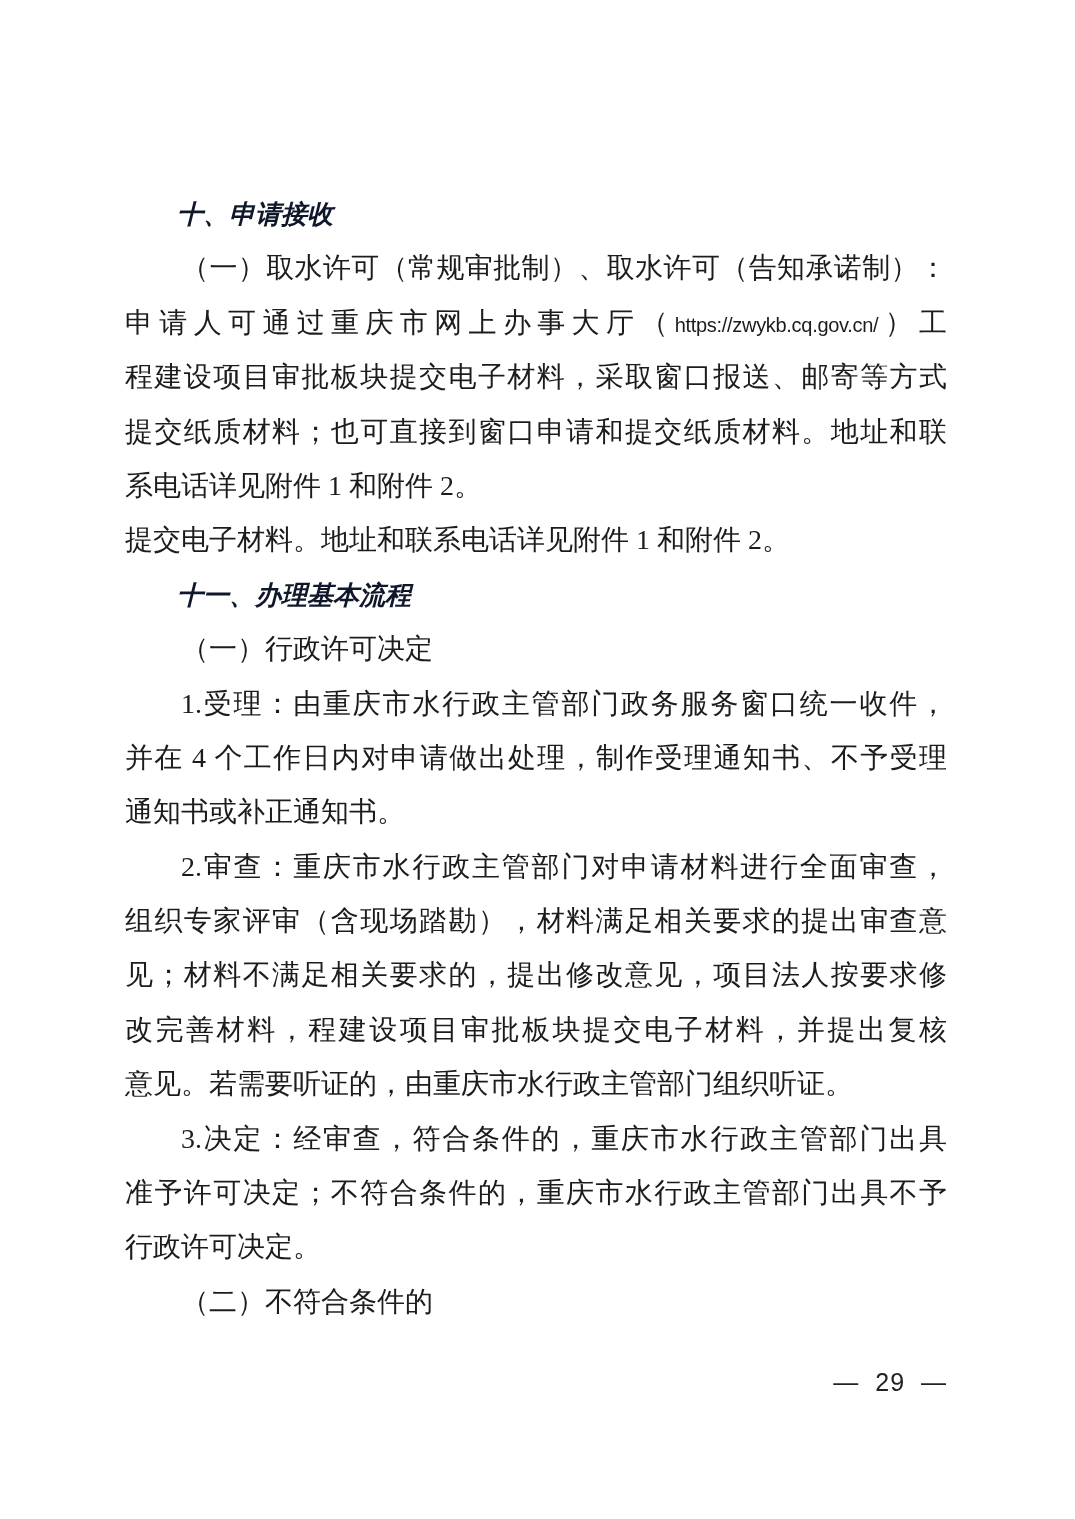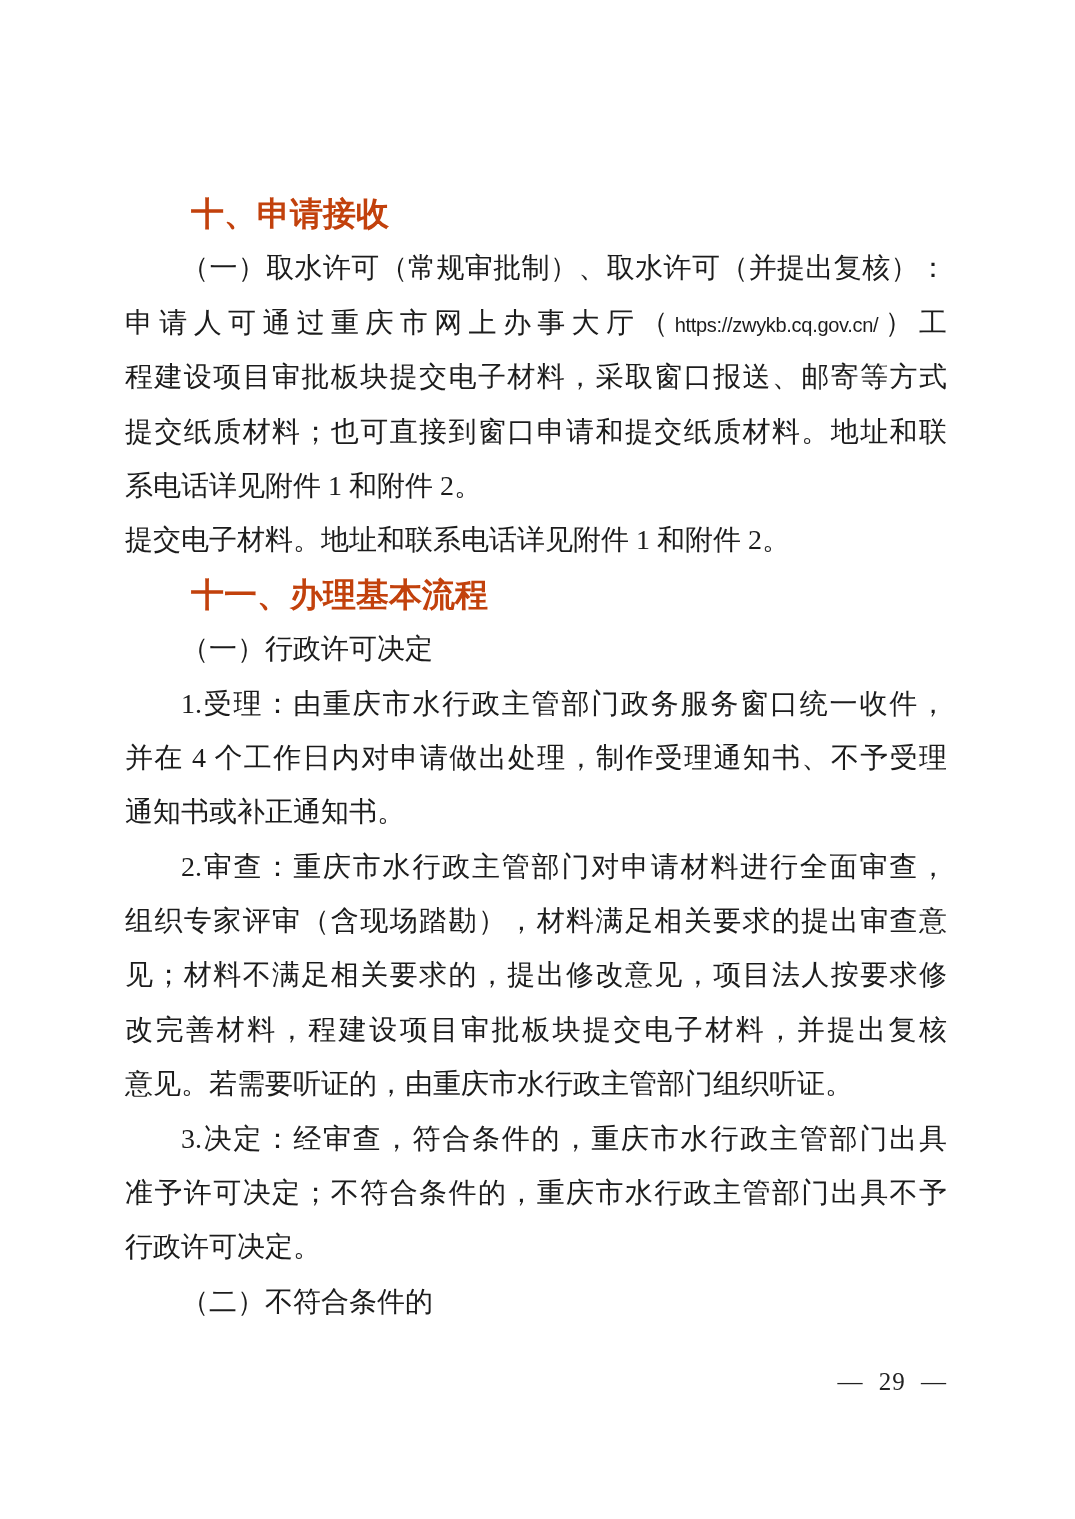--- a/index.html
+++ b/index.html
@@ -34,49 +34,50 @@
     white-space: normal;
     text-align: justify;
     text-align-last: justify;
   }
   .line.indent {
     text-indent: 2em;
   }
   .line.h {
     font-family: "Liberation Sans", "DejaVu Sans", sans-serif;
     font-weight: 700;
-    font-size: 33px;
-    color: #c2410c;
+    font-size: 26px;
+    color: #0f172a;
+    font-style: italic;
   }
   .url {
     font-family: "Liberation Sans", "DejaVu Sans", sans-serif;
     font-size: 20px;
     letter-spacing: -0.3px;
   }
   .footer {
     position: absolute;
     top: 1366px;
     right: 128px;
     font-size: 25px;
     line-height: 32px;
     letter-spacing: 1px;
     word-spacing: 8px;
     color: #222222;
-    font-family: Liberation Serif, serif;
+    font-family: Liberation Sans, sans-serif;
   }
 </style>
 </head>
 <body>
 
 <div class="page">
   <div class="content">
 
     <div class="line h indent">十、申请接收</div>
 
-    <div class="line indent j">（一）取水许可（常规审批制）、取水许可（并提出复核）：</div>
+    <div class="line indent j">（一）取水许可（常规审批制）、取水许可（告知承诺制）：</div>
 
     <div class="line j">
       <span>申请人可通过重庆市网上办事大厅（</span><span class="url">https://zwykb.cq.gov.cn/</span><span>）工</span>
     </div>
 
     <div class="line j">程建设项目审批板块提交电子材料，采取窗口报送、邮寄等方式</div>
     <div class="line j">提交纸质材料；也可直接到窗口申请和提交纸质材料。地址和联</div>
     <div class="line">系电话详见附件 1 和附件 2。</div>
 
     <div class="line">提交电子材料。地址和联系电话详见附件 1 和附件 2。</div>

